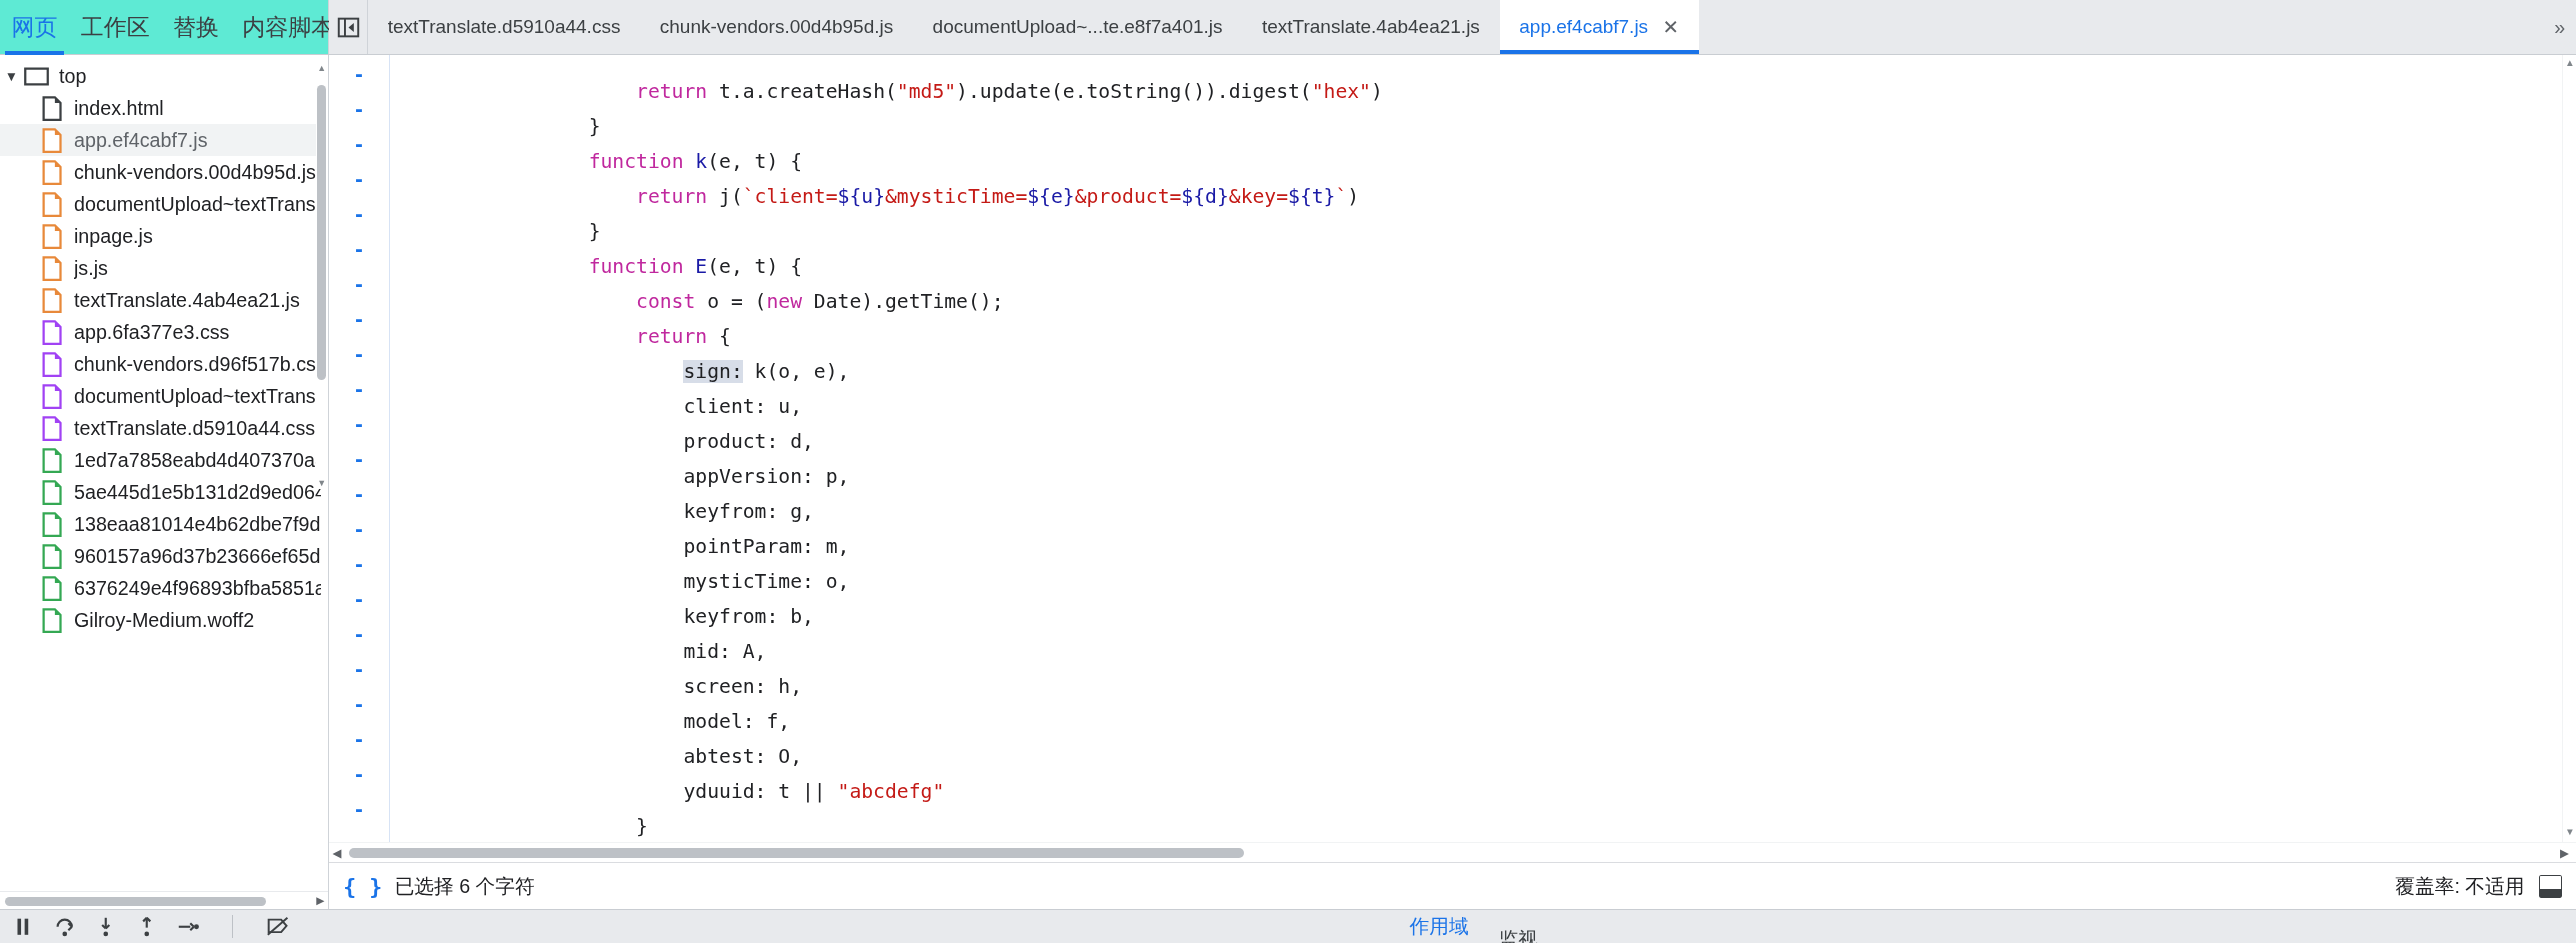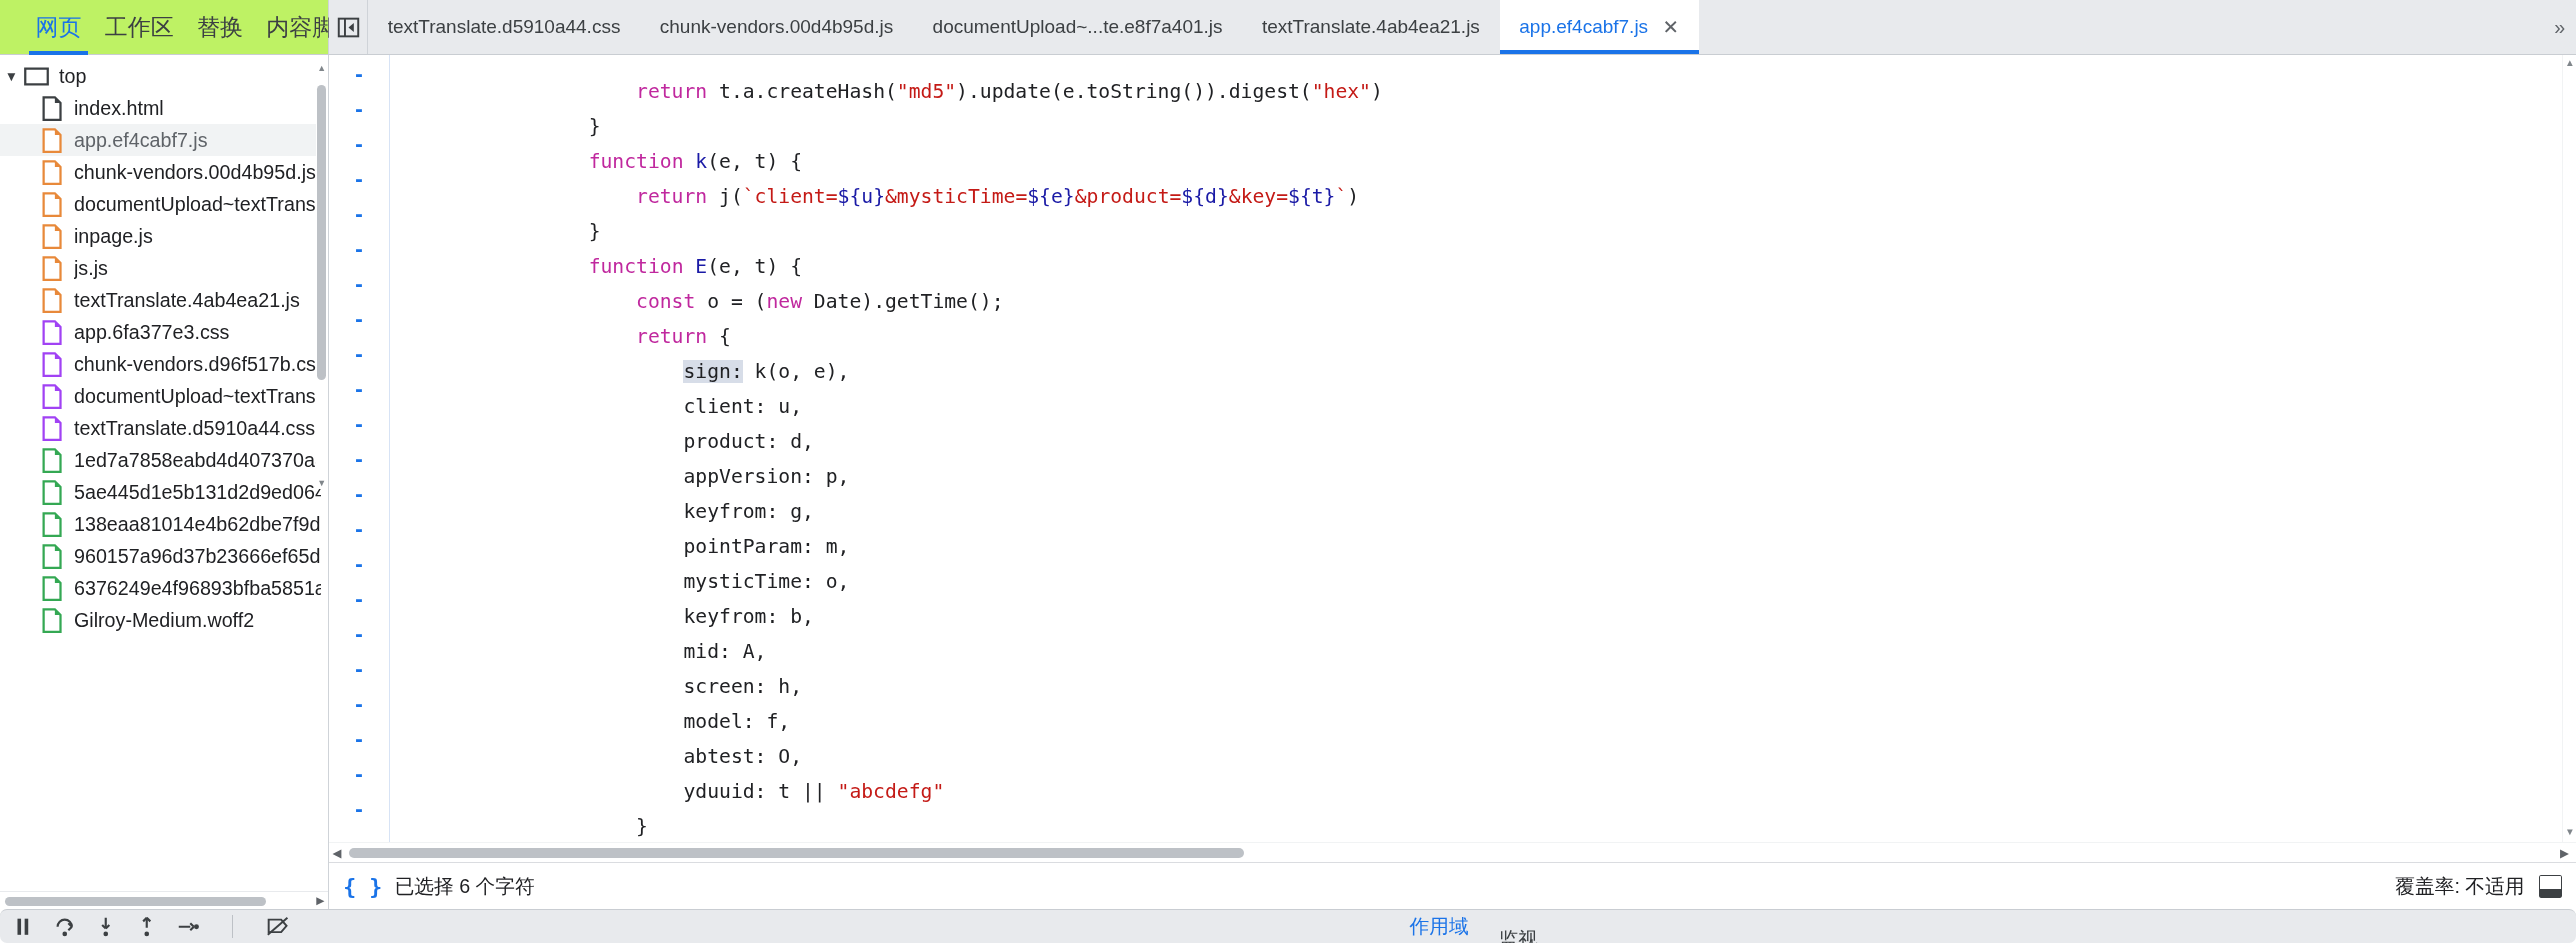--- a/index.html
+++ b/index.html
@@ -17,24 +17,24 @@
     height: 55px;
     background: #e8eaed;
     border-bottom: 0.9px solid #c9cdd2;
     align-items: stretch;
   }
 
   
   .left-tabs {
     width: 329px;
     flex: 0 0 329px;
-    background: #bef264;
+    background: #5eead4;
     display: flex;
     align-items: center;
-    padding-left: 24px;
+    padding-left: 0;
     position: relative;
     border-right: 0.9px solid #cfd3d8;
   }
   .ltab {
     font-size: 23px;
     color: #3c4043;
     padding: 0 11.6px;
     line-height: 55px;
     white-space: nowrap;
     cursor: default;
@@ -261,21 +261,20 @@
   .drawer-btn::after{content:"";display:block;height:7.2px;background:#3c4043;}
 
   
   .drawer-bar {
     height: 34px;
     background: #e8eaed;
     border-top: 0.9px solid #c9cdd2;
     display:flex; align-items:center;
     padding-left: 12.5px;
     overflow:hidden;
-    border-radius:7px;
   }
   .dbg-icons { display:flex; align-items:center; gap: 19.7px;}
   .dbg-ico { color:#3c4043; display:flex; align-items:center; }
   .dbg-sep { width:0.9px; height:23px; background:#bdc1c6; margin:0 12.5px;}
   .drawer-tabs { margin-left: auto; display:flex; align-items:center; gap: 30px; padding-right: 1038px;}
   .dtab { font-size: 19.7px; color:#1a73e8; white-space:nowrap; }
   .dtab.muted { color:#3c4043;margin-top:26px; }
 </style>
 </head>
 <body>

